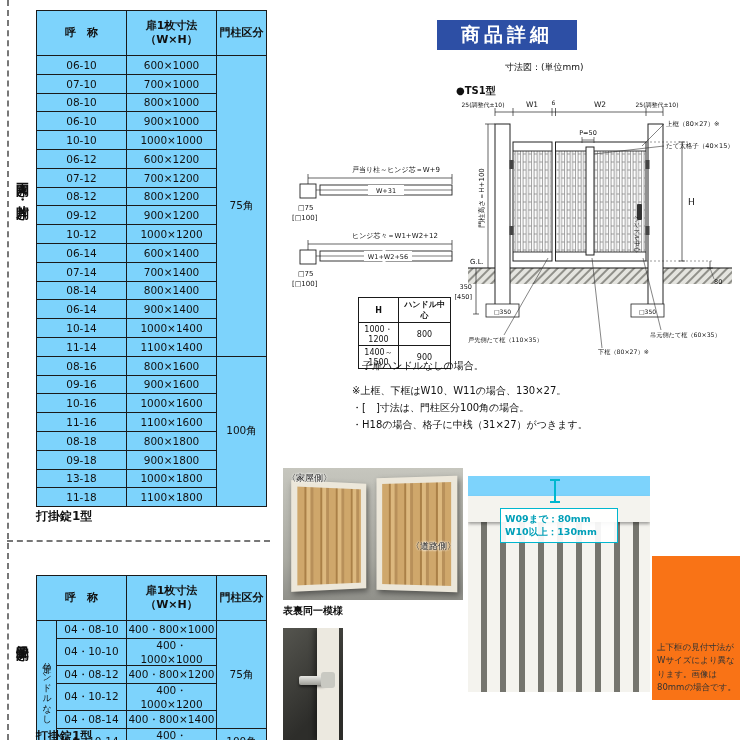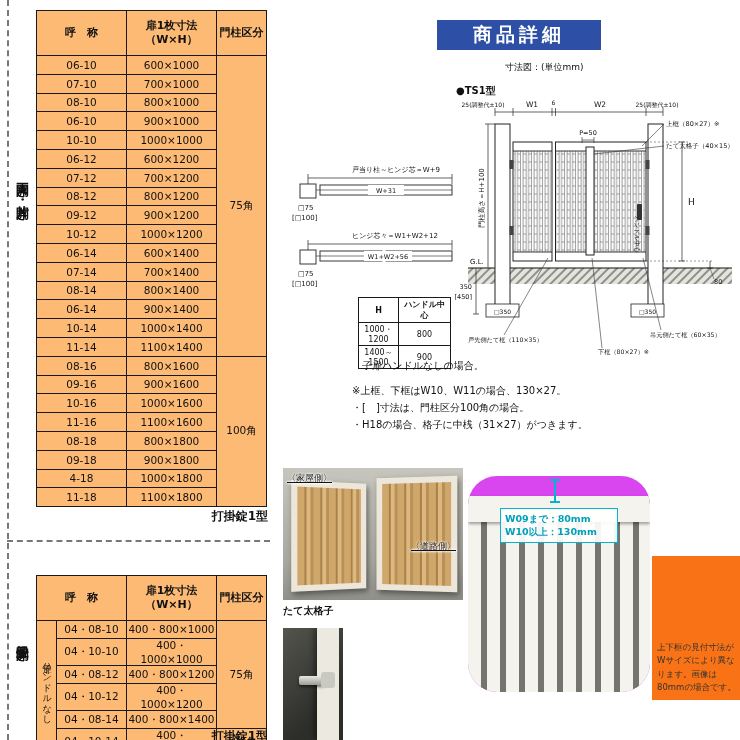--- a/index.html
+++ b/index.html
@@ -14,38 +14,38 @@
   
   .side-label{position:absolute;writing-mode:vertical-rl;text-orientation:upright;
     font-weight:bold;font-size:13px;letter-spacing:2px;color:#111;}
   #side-main{left:13px;top:172px;height:200px;}
   #side-sub{left:13px;top:634px;height:100px;}
 
   
   .spec-wrap{position:absolute;left:36px;}
   #main-table-wrap{top:10px;}
   #sub-table-wrap{top:575px;}
-  table.spec{border-collapse:collapse;background:#fdba74;table-layout:fixed;}
+  table.spec{border-collapse:collapse;background:#7dd3fc;table-layout:fixed;}
   table.spec th,table.spec td{border:1px solid #1a1a1a;text-align:center;vertical-align:middle;}
   table.spec th{font-size:11px;font-weight:bold;line-height:1.25;padding:1px;}
   table.spec td{font-size:10.5px;padding:0 1px;}
   table.spec thead tr{height:45px;}
   #main-table tbody tr{height:18.8px;}
   #sub-table tbody tr{height:18px;}
   .c-name{width:90px;}
   .c-size{width:90px;}
   .c-post{width:50px;}
   #sub-table .c-sub{width:20px;writing-mode:vertical-rl;text-orientation:upright;font-size:9px;letter-spacing:0;padding:2px 0;}
   #sub-table .c-name{width:70px;}
-  .table-footer{position:absolute;left:36px;width:232px;text-align:right;font-weight:bold;font-size:12px;}
+  .table-footer{position:absolute;left:36px;width:232px;font-weight:bold;font-size:12px;}
   #main-table-footer{top:508px;}
   #sub-table-footer{top:728px;}
 
   
-  #detail-header{position:absolute;left:437px;top:20px;width:164px;height:30px;background:#2d4fa5;
+  #detail-header{position:absolute;left:437px;top:20px;width:140px;height:30px;background:#2d4fa5;
     color:#fff;font-size:19px;font-weight:bold;letter-spacing:4px;display:flex;align-items:center;justify-content:center;}
 
   
   #diagram{position:absolute;left:280px;top:58px;width:460px;height:330px;}
   #diagram text{font-family:inherit;fill:#111;}
 
   
   #mini-table-wrap{position:absolute;left:358px;top:297px;}
   table.mini{border-collapse:collapse;}
   table.mini th,table.mini td{border:1px solid #1a1a1a;font-size:8px;text-align:center;padding:1px 2px;}
@@ -60,27 +60,27 @@
 
   
   #photoA{position:absolute;left:283px;top:468px;width:180px;height:132px;overflow:hidden;
     background:linear-gradient(180deg,#c6c6be 0%,#a9a9a1 70%,#90908a 100%);}
   .pa-door{position:absolute;border:6px solid #ece7da;
     background:repeating-linear-gradient(90deg,#cfa76b 0 7px,#aa8047 7px 9px,#dcb87e 9px 13px,#b8905a 13px 16px);
     box-shadow:2px 3px 6px rgba(0,0,0,.45);}
   #pa-door1{left:8px;top:14px;width:78px;height:108px;transform:perspective(320px) rotateY(16deg);}
   #pa-door2{left:92px;top:9px;width:82px;height:114px;transform:perspective(320px) rotateY(-10deg);}
   .photo-label{position:absolute;font-size:9px;color:#111;
-    text-shadow:0 0 2px #fff,0 0 2px #fff,0 0 3px #fff;white-space:nowrap;text-decoration:underline;}
+    text-shadow:0 0 2px #fff,0 0 2px #fff,0 0 3px #fff;white-space:nowrap;}
   #label-house{left:4px;top:4px;}
   #label-road{left:128px;top:72px;}
   #pattern-note{position:absolute;left:283px;top:604px;font-size:10px;font-weight:bold;color:#111;}
 
   
-  #photoB{position:absolute;left:468px;top:476px;width:182px;height:216px;background:#d946ef;overflow:hidden;border-radius:29px;}
+  #photoB{position:absolute;left:468px;top:476px;width:182px;height:216px;background:#7dd3fc;overflow:hidden;}
   #pb-slats{position:absolute;left:0;top:46px;right:0;bottom:0;
     background:repeating-linear-gradient(90deg,#f4f3ee 0 13px,#75756e 13px 19px);}
   #pb-toprail{position:absolute;left:0;top:20px;width:100%;height:26px;background:#f4f3ee;
     box-shadow:0 2px 3px rgba(0,0,0,.35);}
   #pb-dim{position:absolute;left:86px;top:3px;width:2px;height:24px;background:#00b7cf;}
   #pb-dim::before,#pb-dim::after{content:"";position:absolute;left:-4px;width:10px;height:2px;background:#00b7cf;}
   #pb-dim::before{top:0;} #pb-dim::after{bottom:0;}
   #pb-callout{position:absolute;left:32px;top:32px;width:118px;padding:3px 4px;
     background:rgba(255,255,255,.93);border:1px solid #00b7cf;color:#009fb8;
     font-size:9.5px;line-height:1.4;font-weight:bold;}
@@ -204,21 +204,21 @@
           </tr>
           <tr>
             <td class="c-name">08-18</td>
             <td class="c-size">800×1800</td>
           </tr>
           <tr>
             <td class="c-name">09-18</td>
             <td class="c-size">900×1800</td>
           </tr>
           <tr>
-            <td class="c-name">4-18</td>
+            <td class="c-name">13-18</td>
             <td class="c-size">1000×1800</td>
           </tr>
           <tr>
             <td class="c-name">11-18</td>
             <td class="c-size">1100×1800</td>
           </tr>
         </tbody>
     </table>
   </div>
   <div class="table-footer" id="main-table-footer">打掛錠1型</div>
@@ -412,21 +412,21 @@
     <div class="note">・[　]寸法は、門柱区分100角の場合。</div>
     <div class="note">・H18の場合、格子に中桟（31×27）がつきます。</div>
   </div>
 
   <div id="photoA">
     <div class="pa-door" id="pa-door1"></div>
     <div class="pa-door" id="pa-door2"></div>
     <span class="photo-label" id="label-house">〈家屋側〉</span>
     <span class="photo-label" id="label-road">〈道路側〉</span>
   </div>
-  <div id="pattern-note">たて太格子</div>
+  <div id="pattern-note">表裏同一模様</div>
 
   <div id="photoB">
     <div id="pb-slats"></div>
     <div id="pb-toprail"></div>
     <div id="pb-dim"></div>
     <div id="pb-callout">
       <span>W09まで：80mm</span>
       <span>W10以上：130mm</span>
     </div>
   </div>

